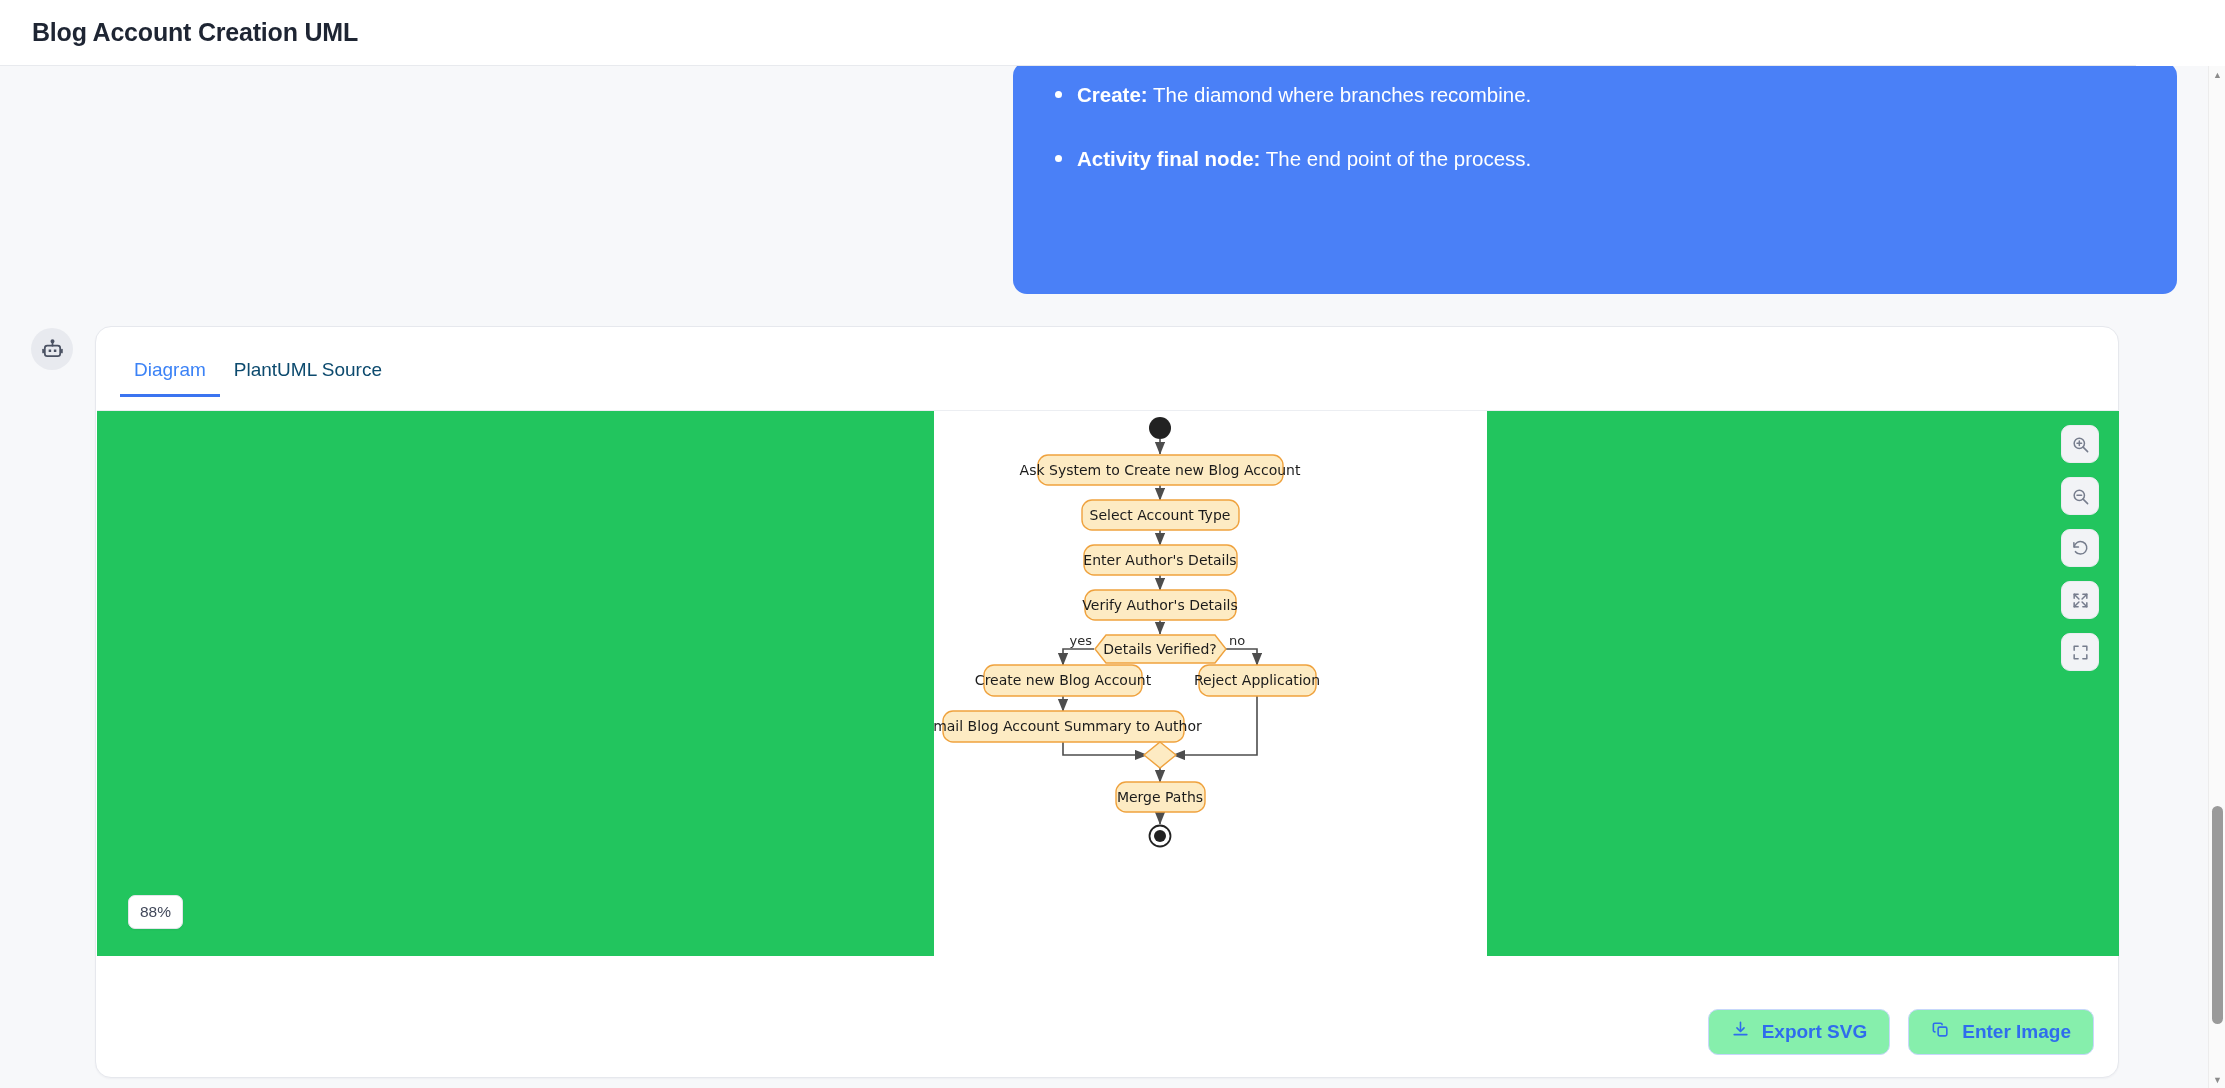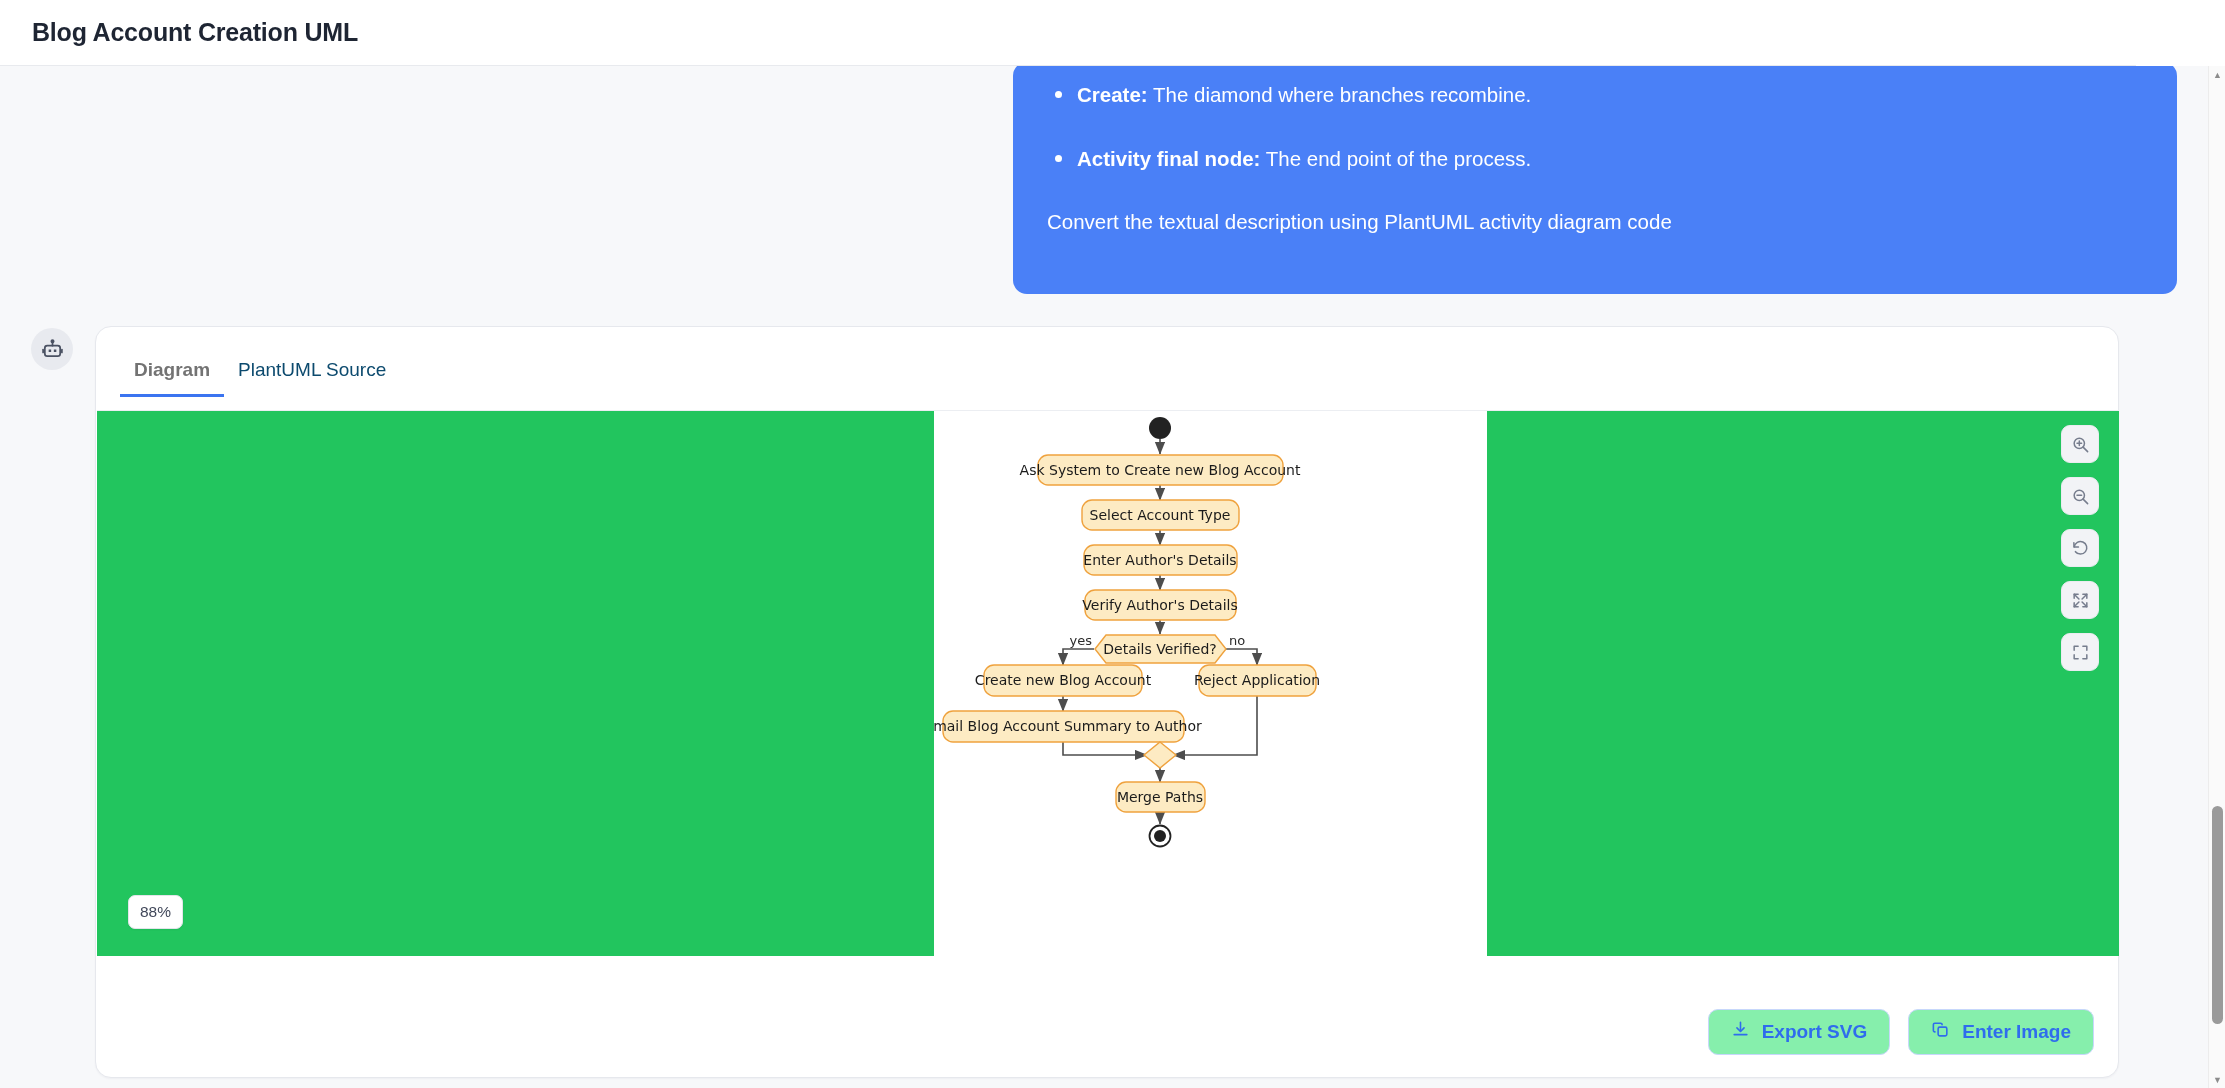--- a/index.html
+++ b/index.html
@@ -100,22 +100,22 @@
   .tab {
     font-size: 19px;
     padding: 0 14px 13px 14px;
     color: #0c4a6e;
     cursor: pointer;
     border-bottom: 3px solid transparent;
     background: none; border-top: none; border-left: none; border-right: none;
     font-family: "Liberation Sans", sans-serif;
   }
   .tab.active {
-    color: #737373;
-    font-weight: 700;
+    color: #3b82f6;
+    font-weight: 400;
     border-bottom-color: #3b74f0;
   }
 
   
   .diagram-canvas {
     position: absolute;
     left: 1px; top: 83px;
     width: 2022px; height: 546px;
     background: #22c55e;
     border-top: 1px solid #eceef2;
@@ -215,21 +215,20 @@
 
   <div class="msg-bubble">
     <ul class="bubble-list">
       <li>
         <b>Create:</b><span> The diamond where branches recombine.</span>
       </li>
       <li>
         <b>Activity final node:</b><span> The end point of the process.</span>
       </li>
     </ul>
-    <div class="bubble-tail-text">Convert the textual description using PlantUML activity diagram code</div>
   </div>
 
   <div class="bot-avatar">
     <svg width="23" height="23" viewBox="0 0 24 24" fill="none" stroke="currentColor" stroke-width="1.8" stroke-linecap="round" stroke-linejoin="round">
       <rect x="4" y="8" width="16" height="11" rx="2.5"></rect>
       <path d="M12 8V4.5"></path>
         <circle cx="12" cy="3.4" r="1.2" fill="currentColor"></circle>
       <rect x="8" y="12" width="2.6" height="2.6" fill="currentColor" stroke="none"></rect>
       <rect x="13.4" y="12" width="2.6" height="2.6" fill="currentColor" stroke="none"></rect>
       <path d="M2.2 12v3"></path>

